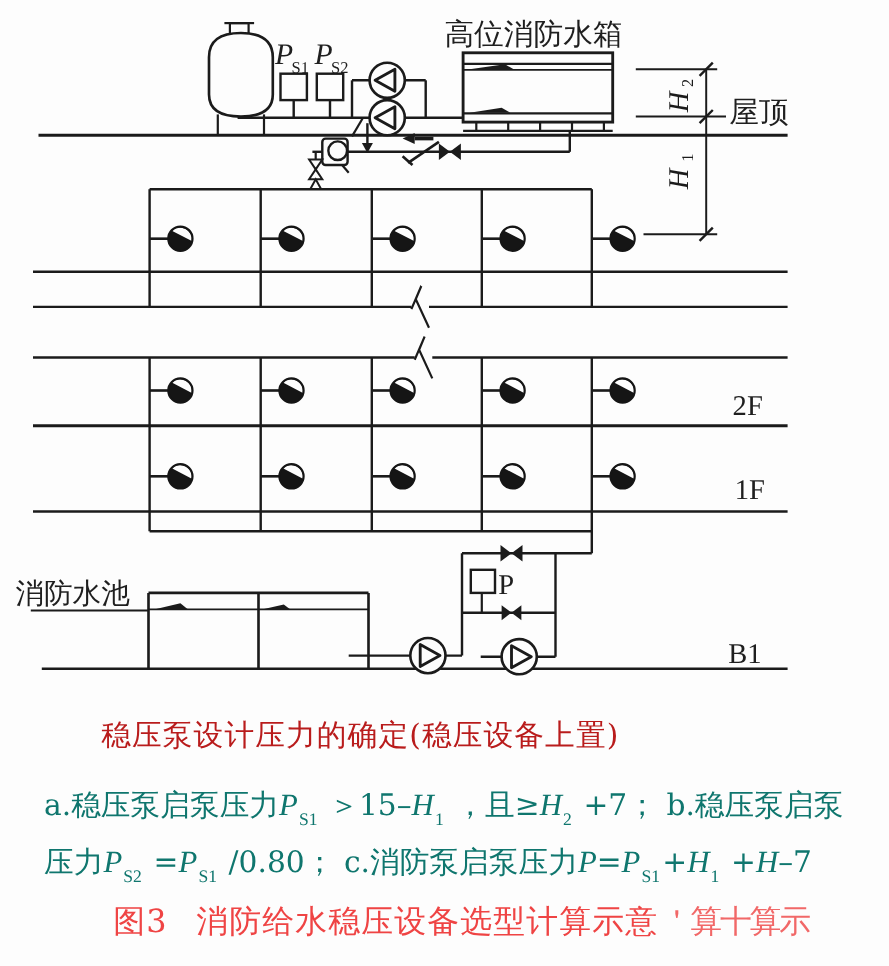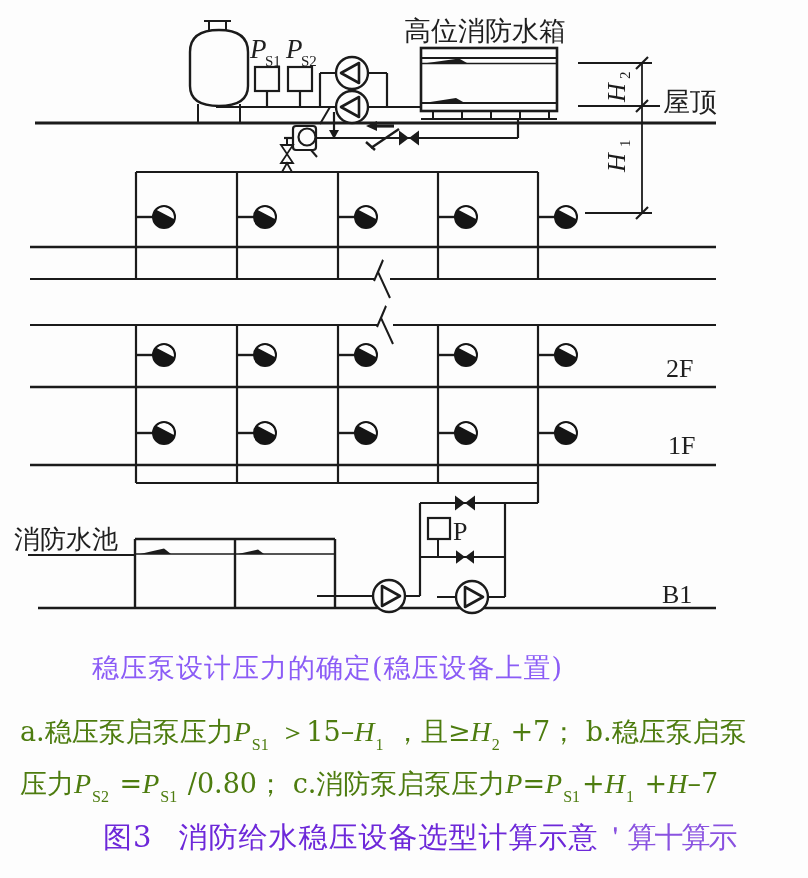--- a/index.html
+++ b/index.html
@@ -8,27 +8,27 @@
     background:#fdfdfd;color:#1b1b1b;
     font-family:"Liberation Serif","DejaVu Serif",serif;
     overflow:hidden;
   }
   svg{display:block;}
   .ink{stroke:#1b1b1b;fill:none;}
   .cjk{font-family:"DejaVu Serif","Liberation Serif",serif;}
   .serif{font-family:"Liberation Serif","DejaVu Serif",serif;}
   .italic{font-style:italic;}
   .txt-abs{position:absolute;white-space:pre;}
-  #heading{left:92px;top:650px;font-size:27px;letter-spacing:1px;color:#8b5cf6;}
-  .formula-line{position:absolute;left:20px;width:760px;font-size:27px;color:#4d7c0f;white-space:pre-wrap;}
+  #heading{left:92px;top:650px;font-size:27px;letter-spacing:1px;color:#b91c1c;}
+  .formula-line{position:absolute;left:40px;width:760px;font-size:27px;color:#0f766e;white-space:pre-wrap;}
   #formula-line1{top:714px;}
   #formula-line2{top:754px;margin-top:12px;}
   .var{font-family:"Liberation Serif","DejaVu Serif",serif;font-style:italic;font-size:28px;}
   .sub{font-size:16px;position:relative;top:9px;margin:0 2px 0 1px;}
-  #caption{left:103px;top:818px;font-size:29px;letter-spacing:1px;color:#6d28d9;}
+  #caption{left:103px;top:818px;font-size:29px;letter-spacing:1px;color:#ef4444;}
   #caption .artifact{opacity:.8;letter-spacing:-2px;margin-left:2px;}
   #caption .fig-no{margin-right:26px;}
 </style>
 </head>
 <body>
 
 <svg width="808" height="628" viewBox="0 0 808 628">
   <defs>
     <g id="hydrant">
       <line x1="-28" y1="0" x2="-11" y2="0" stroke="#1b1b1b" stroke-width="2.4"></line>

